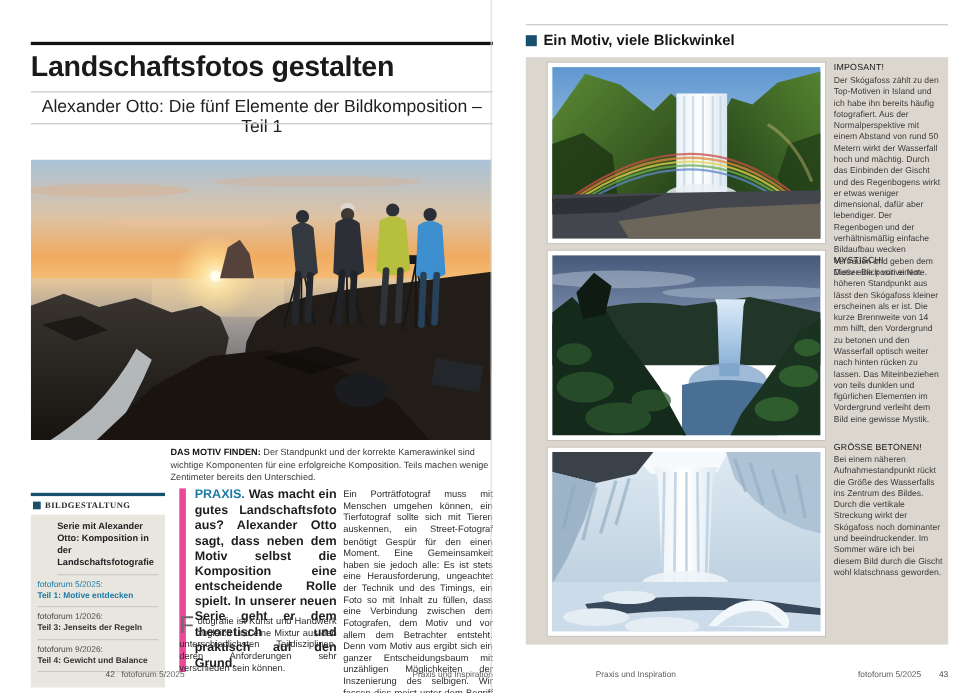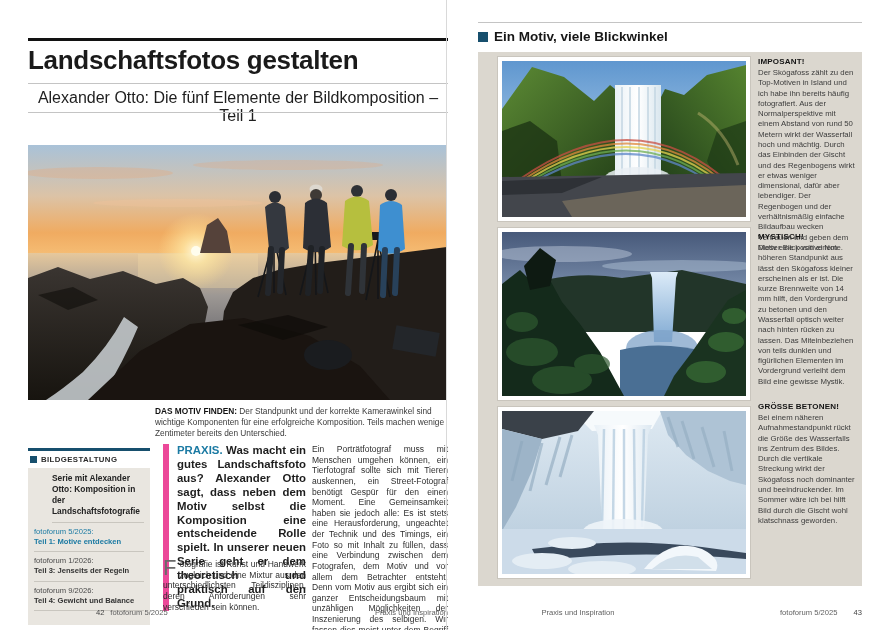--- a/index.html
+++ b/index.html
@@ -17,21 +17,21 @@
   .lp-subtitle { left:28px; top:89px; width:420px; text-align:center; font-size:16px; color:#1e1e1e; }
   .lp-line2 { left:28px; top:112px; width:420px; height:1px; background:#c4c4c4; }
 
   .lp-photo { left:28px; top:145px; width:419px; height:255px; }
   .lp-photo svg { display:block; width:100%; height:100%; }
 
   .lp-caption { left:155px; top:406px; width:292px; font-size:8.3px; line-height:1.35; color:#3a3a3a; }
   .lp-caption b { color:#111; }
 
   .series-box { left:28px; top:448px; width:122px; border-top:3px solid #174f6d; background:#ffffff; }
-  .series-head { display:flex; align-items:center; gap:4px; padding:4px 2px 4px 2px; }
+  .series-head { display:flex; align-items:center; gap:4px; padding:4px 2px 4px 2px;font-family:Liberation Serif, serif; }
   .series-head .sq { width:7px; height:7px; background:#174f6d; flex:0 0 auto; }
   .series-head .txt { font-size:7.8px; font-weight:bold; letter-spacing:0.4px; color:#2b2b2b; }
   .series-body { background:#e9e6e0; padding:5px 6px 6px 6px; }
   .series-title { font-size:8.4px; font-weight:bold; color:#222; line-height:1.3; padding-bottom:5px; border-bottom:1px solid #c9c6bf;margin-left:18px; }
   .series-item { padding:4px 0; border-bottom:1px solid #c9c6bf; font-size:7.6px; line-height:1.35; color:#4a4a4a; }
   .series-item:last-child { border-bottom:none; }
   .series-item .part { font-weight:bold; color:#333; }
   .series-item.active .issue, .series-item.active .part { color:#1b7aa3; }
 
   .intro { left:163px; top:444px; width:143px; border-left:6px solid #ec4899; padding-left:8px; font-size:11.4px; font-weight:bold; line-height:1.22; color:#1d1d1d; text-align:justify; }
@@ -56,21 +56,21 @@
   .rp-panel { left:478px; top:52px; width:384px; height:534px; background:#dbd7cf; }
 
   .photo-frame { position:absolute; background:#ffffff; padding:4px; box-shadow:0 0 0 1px #c9c5bd; }
   .photo-frame svg { display:block; }
   .pf1 { left:498px; top:57px; width:252px; height:164px; }
   .pf2 { left:498px; top:228px; width:252px; height:172px; }
   .pf3 { left:498px; top:407px; width:252px; height:171px; }
   .pf1 svg, .pf2 svg, .pf3 svg { width:100%; height:100%; }
 
   .ann { position:absolute; left:758px; width:99px; }
-  .ann-title { font-size:8px; font-weight:bold; color:#141414; margin-bottom:2px; letter-spacing:0.2px; }
+  .ann-title { font-size:8px; font-weight:normal; color:#141414; margin-bottom:2px; letter-spacing:0.2px; }
   .ann-text { font-size:7.8px; line-height:1.32; color:#3c3c3c; }
   .ann1 { top:57px; } .ann2 { top:232px; } .ann3 { top:402px; }
 
   .rp-footer-left { left:478px; top:608px; width:200px; }
   .rp-footer-right { left:662px; top:608px; width:200px; text-align:right; }
   .rp-footer-right .pn { display:inline-block; margin-left:14px; color:#444; }
 </style>
 </head>
 <body>
 
@@ -333,21 +333,21 @@
   <div class="ann ann1">
     <div class="ann-title">IMPOSANT!</div>
     <div class="ann-text">Der Skógafoss zählt zu den Top-Motiven in Island und ich habe ihn bereits häufig fotografiert. Aus der Normalperspektive mit einem Abstand von rund 50 Metern wirkt der Wasserfall hoch und mächtig. Durch das Einbinden der Gischt und des Regenbogens wirkt er etwas weniger dimensional, dafür aber lebendiger. Der Regenbogen und der verhältnismäßig einfache Bildaufbau wecken Vertrauen und geben dem Motiv eine positive Note.</div>
   </div>
   <div class="ann ann2">
     <div class="ann-title">MYSTISCH!</div>
     <div class="ann-text">Dieser Blick von einem höheren Standpunkt aus lässt den Skógafoss kleiner erscheinen als er ist. Die kurze Brennweite von 14 mm hilft, den Vordergrund zu betonen und den Wasserfall optisch weiter nach hinten rücken zu lassen. Das Miteinbeziehen von teils dunklen und figürlichen Elementen im Vordergrund verleiht dem Bild eine gewisse Mystik.</div>
   </div>
   <div class="ann ann3">
     <div class="ann-title">GRÖSSE BETONEN!</div>
-    <div class="ann-text">Bei einem näheren Aufnahmestandpunkt rückt die Größe des Wasserfalls ins Zentrum des Bildes. Durch die vertikale Streckung wirkt der Skógafoss noch dominanter und beeindruckender. Im Sommer wäre ich bei hilft Bild durch die Gischt wohl klatschnass geworden.</div>
+    <div class="ann-text">Bei einem näheren Aufnahmestandpunkt rückt die Größe des Wasserfalls ins Zentrum des Bildes. Durch die vertikale Streckung wirkt der Skógafoss noch dominanter und beeindruckender. Im Sommer wäre ich bei diesem Bild durch die Gischt wohl klatschnass geworden.</div>
   </div>
 
   <div class="abs footer rp-footer-left">Praxis und Inspiration</div>
   <div class="abs footer rp-footer-right">
     <span>fotoforum 5/2025</span>
     <span class="pn">43</span>
   </div>
 
 </div>
 

